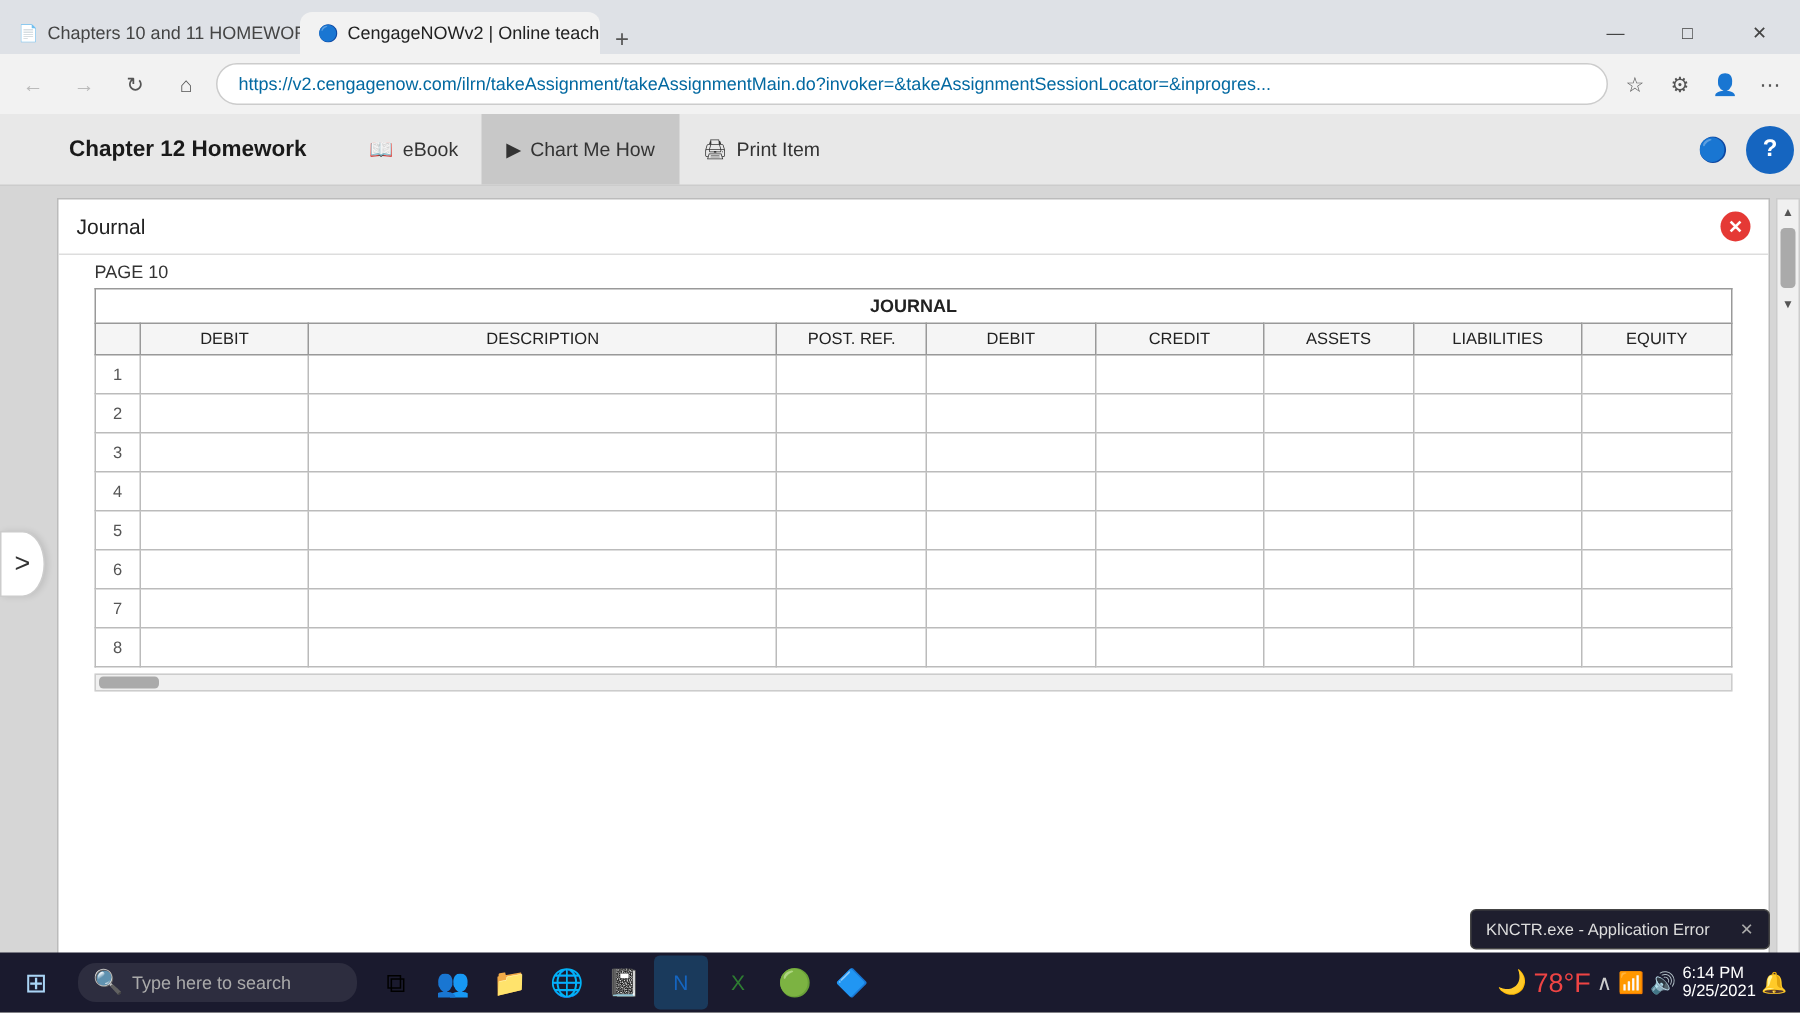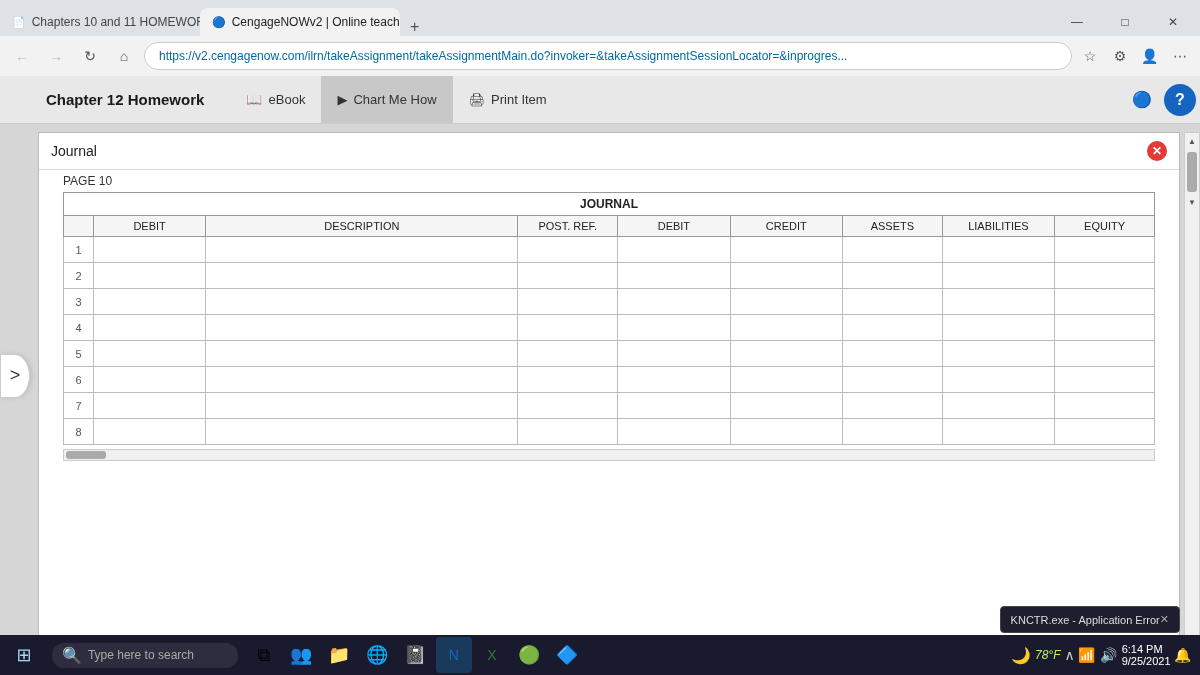--- a/index.html
+++ b/index.html
@@ -82,21 +82,21 @@
     .start-btn { width: 48px; height: 40px; display: flex; align-items: center; justify-content: center; cursor: pointer; background: transparent; }
     .start-icon { font-size: 18px; color: #aad4f5; }
     .search-bar { display: flex; align-items: center; background: #2d2d3f; border-radius: 12px; padding: 3px 10px; gap: 6px; margin-left: 4px; }
     .search-bar input { background: transparent; border: none; outline: none; color: white; font-size: 12px; width: 140px; }
     .search-bar input::placeholder { color: #aaa; }
     .taskbar-apps { display: flex; align-items: center; margin-left: 8px; gap: 2px; }
     .taskbar-app { width: 36px; height: 36px; display: flex; align-items: center; justify-content: center; cursor: pointer; border-radius: 4px; font-size: 18px; }
     .taskbar-right { margin-left: auto; display: flex; align-items: center; gap: 4px; padding-right: 8px; }
     .weather-icon { font-size: 16px; }
     .taskbar-icon-small { font-size: 14px; color: #ccc; cursor: pointer; }
-    .notification-banner { background: #1e1e2e; border: 1px solid #444; position: absolute; bottom: 42px; right: 20px; padding: 6px 10px; color: #ddd; font-size: 11px; display: flex; align-items: center; gap: 0; border-radius: 4px; }
+    .notification-banner { background: #1e1e2e; border: 1px solid #444; position: absolute; bottom: 42px; right: 20px; padding: 6px 10px; color: #ddd; font-size: 11px; display: flex; align-items: center; gap: 20px; border-radius: 4px; }
     .notif-close { cursor: pointer; color: #aaa; }
 
     
     .h-scrollbar { height: 12px; background: #f0f0f0; border: 1px solid #ccc; margin: 0 24px; display: flex; align-items: center; padding: 0 2px; }
     .h-scroll-thumb { background: #aaa; width: 40px; height: 8px; border-radius: 3px; cursor: pointer; }
   </style>
 </head>
 <body>
 
 <div class="browser-chrome">
@@ -309,21 +309,21 @@
       <div class="taskbar-app">📁</div>
       <div class="taskbar-app">🌐</div>
       <div class="taskbar-app">📓</div>
       <div class="taskbar-app" style="color:#1565c0; background: #1a3a5c; font-size:14px;">N</div>
       <div class="taskbar-app" style="color:#2e7d32; font-size:14px;">X</div>
       <div class="taskbar-app">🟢</div>
       <div class="taskbar-app" style="color:#1565c0;">🔷</div>
     </div>
     <div class="taskbar-right">
       <span class="weather-icon">🌙</span>
-      <span style="color:#bef264; font-size:12px;font-style:italic;">78°F</span>
+      <span style="color:#ef4444; font-size:18px;">78°F</span>
       <span class="taskbar-icon-small">∧</span>
       <span class="taskbar-icon-small">📶</span>
       <span class="taskbar-icon-small">🔊</span>
       <div class="taskbar-notification-time" style="color:white; font-size:11px; text-align:left; cursor:pointer;">
         <div>6:14 PM</div>
         <div>9/25/2021</div>
       </div>
       <span class="taskbar-icon-small">🔔</span>
     </div>
 

